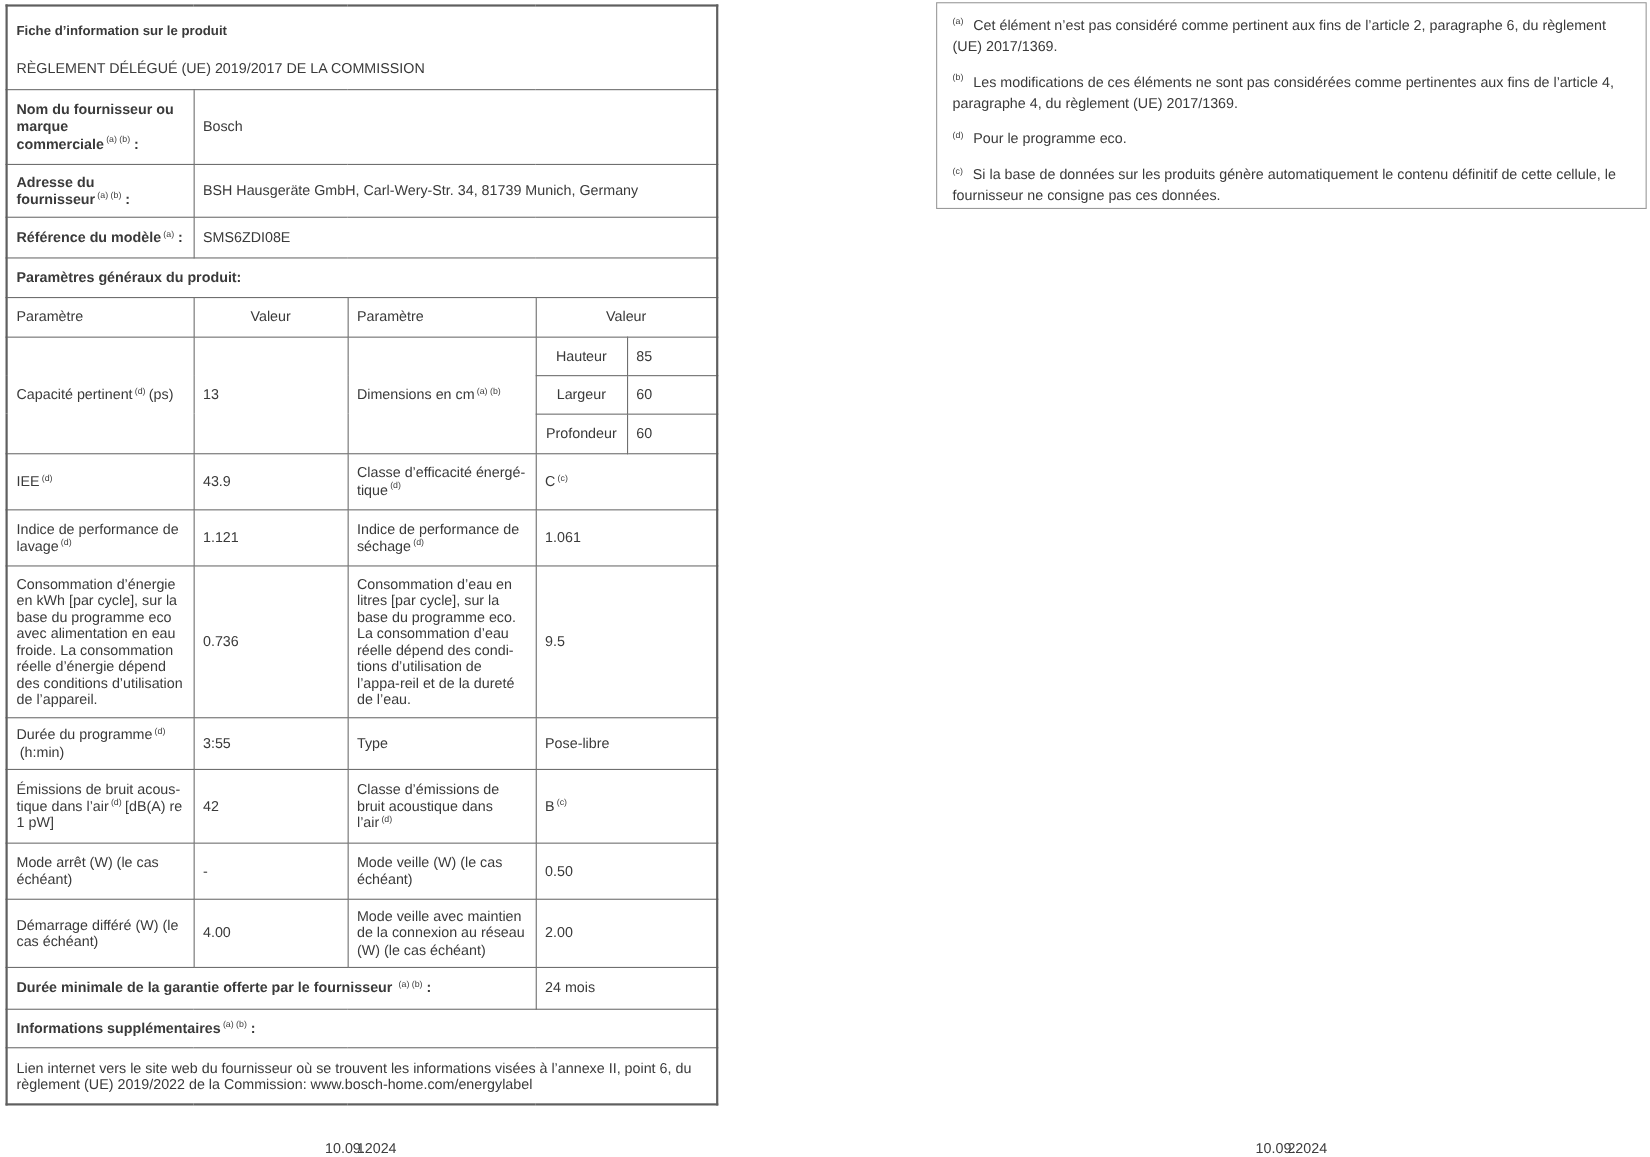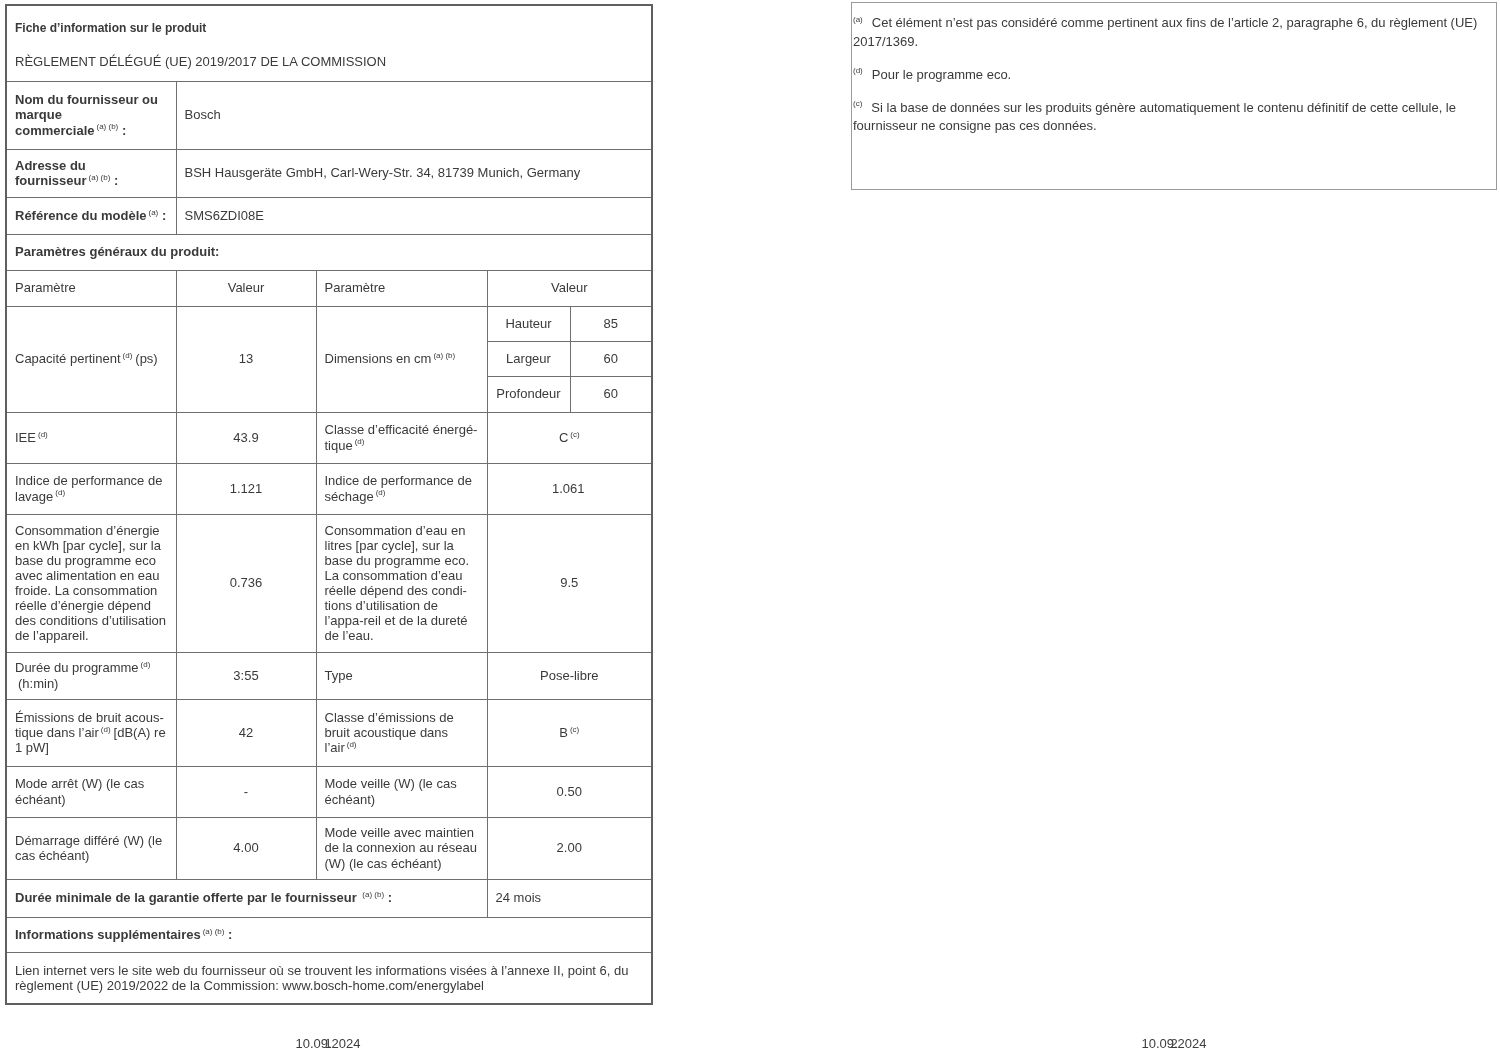--- a/index.html
+++ b/index.html
@@ -21,29 +21,29 @@
     padding:4px 8px; vertical-align:middle;
     overflow:hidden;
   }
   col.c1 { width:170px; } col.c2 { width:140px; }
   col.c3 { width:171px; } col.c4a { width:83px; } col.c4b { width:82px; }
   .h76{height:76px}.h68{height:68px}.h48{height:48px}.h37{height:37px}
   .h36{height:36px}.h35{height:35px}.h51{height:51px}.h138{height:138px}
   .h47{height:47px}.h67{height:67px}.h62{height:62px}.h38{height:38px}
   .h52{height:52px}
   .b { font-weight:bold; }
-  .val { text-align:center; }
+  .val { text-align:left; }
   .ctr { text-align:center;margin-top:47px; }
   .title { font-size:12px; font-weight:bold; margin:4px 0 18px 0; }
   .sup { font-size:8px; line-height:0; vertical-align:super; margin-left:2px; white-space:nowrap; }
   .rest { margin-left:3px;margin-top:16px; }
   
   .notes-box {
     position:absolute; left:851px; top:2px; width:646px; height:188px;
-    border:1px solid #9a9a9a; padding:11px 1px;
+    border:1px solid #9a9a9a; padding:11px 14px;
     font-size:13px; line-height:1.45;
   }
   .note { margin:0 0 14px 0; }
   .note:last-child { margin-bottom:0; }
   .note .sup { margin-right:9px; margin-left:0; }
   
   .footer-num, .footer-date { position:absolute; top:1036px; font-size:13px; color:#3d3d3d; }
   .f1 { left:5px; width:646px; }
   .f2 { left:851px; width:646px; }
   .footer-num { text-align:center; }
@@ -170,20 +170,21 @@
   </tr>
 
   <tr class="h52">
     <td colspan="5"><span>Lien internet vers le site web du fournisseur où se trouvent les informations visées à l’annexe II, point 6, du règlement (UE) 2019/2022 de la Commission: www.bosch-home.com/energylabel</span></td>
   </tr>
 </tbody>
   </table>
 
 <div class="notes-box">
   <p class="note"><span class="sup">(a)</span><span>Cet élément n’est pas considéré comme pertinent aux fins de l’article 2, paragraphe 6, du règlement (UE) 2017/1369.</span></p>
+  <p class="note"><span class="sup">(b)</span><span>Les modifications de ces éléments ne sont pas considérées comme pertinentes aux fins de l’article 4, paragraphe 4, du règlement (UE) 2017/1369.</span></p>
   <p class="note"><span class="sup">(d)</span><span>Pour le programme eco.</span></p>
   <p class="note"><span class="sup">(c)</span><span>Si la base de données sur les produits génère automatiquement le contenu définitif de cette cellule, le fournisseur ne consigne pas ces données.</span></p>
 </div>
 
 <div class="footer-num f1">1</div>
 <div class="footer-date f1">10.09.2024</div>
 <div class="footer-num f2">2</div>
 <div class="footer-date f2">10.09.2024</div>
 
 </body></html>

